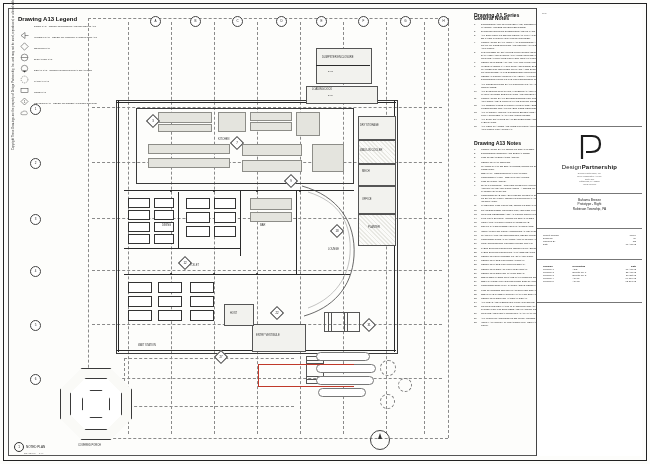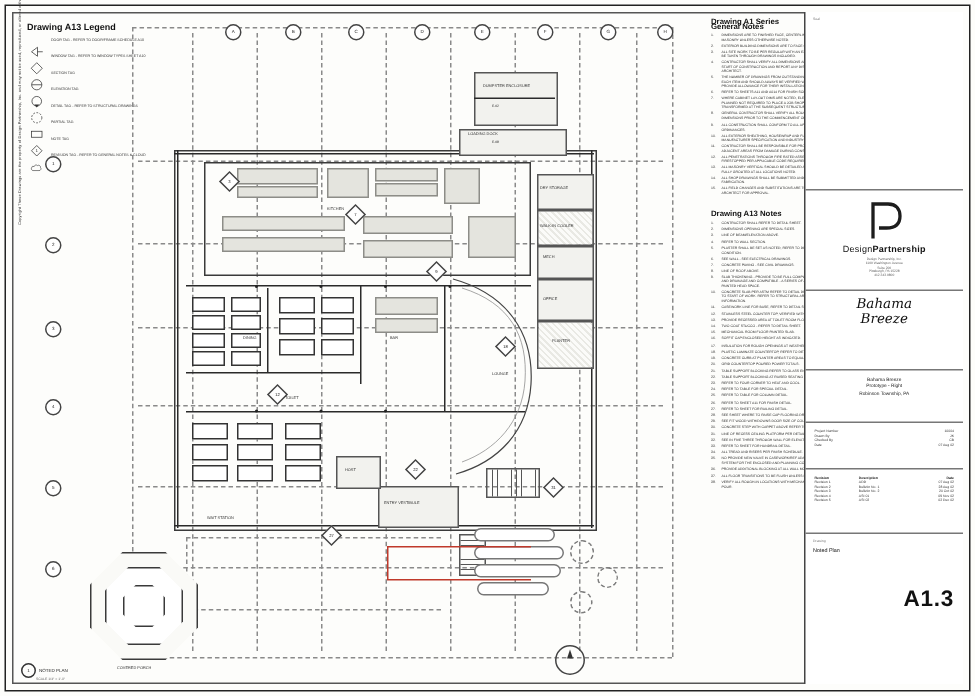--- a/index.html
+++ b/index.html
@@ -606,24 +606,20 @@
       <div class="logotext">
         <span>Design</span><b>Partnership</b>
       </div>
       <div class="logosub" style="white-space:pre-line;">Design Partnership, Inc.
 1100 Washington Avenue
 Suite 200
 Pittsburgh, PA 15228
 412.343.0800</div>
     </div>
 
-    <div class="tbsec" style="height:44px;">
-      <div class="script">Bahama</div>
-      <div class="script">Breeze</div>
-    </div>
 
     <div class="tbsec" style="height:26px;">
       <div class="projinfo">Bahama Breeze</div>
       <div class="projinfo">Prototype - Right</div>
       <div class="projinfo">Robinson Township, PA</div>
     </div>
 
     <div class="tbsec" style="height:22px;">
       <table class="revtable">
         <tbody>
@@ -677,25 +673,20 @@
             </tr>
         <tr>
               <td>Revision 5</td>
               <td>ASI 02</td>
               <td style="text-align:right">02 Dec 02</td>
             </tr>
       </tbody>
         </table>
     </div>
 
-    <div class="tbsec" style="height:46px;border-bottom:none;">
-      <div class="tblabel">Drawing</div>
-      <div class="sheetname" style="margin-top:3px;">Noted Plan</div>
-      <div class="sheetnum" style="position:absolute;right:6px;bottom:2px;">A1.3</div>
-    </div>
   </div>
 
   <div class="plantitle">
     <span class="circ">1</span><span>NOTED PLAN</span>
     <div style="font-size:2.3px;color:#666;margin-left:10px;">SCALE  1/4" = 1'-0"</div>
   </div>
 
   <div class="northmark" style="left:370px;bottom:14px;"></div>
 </div>
 

